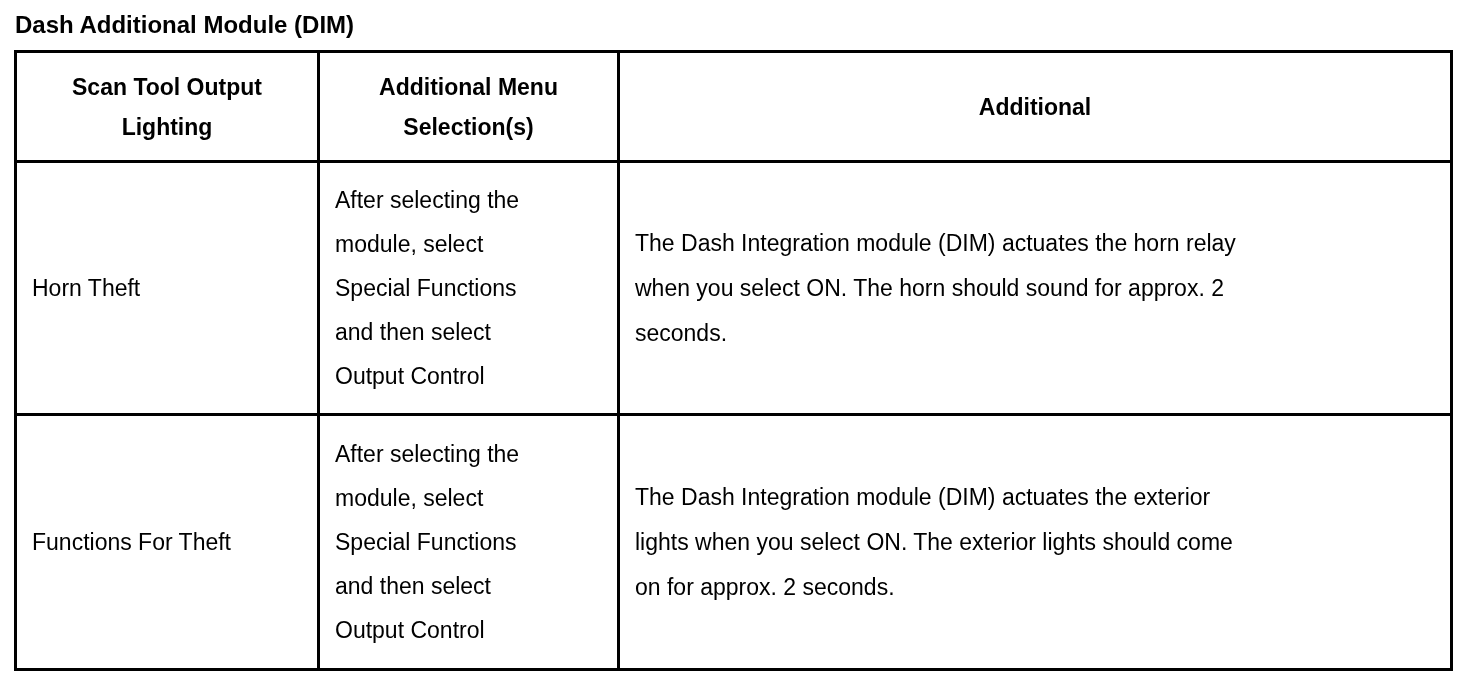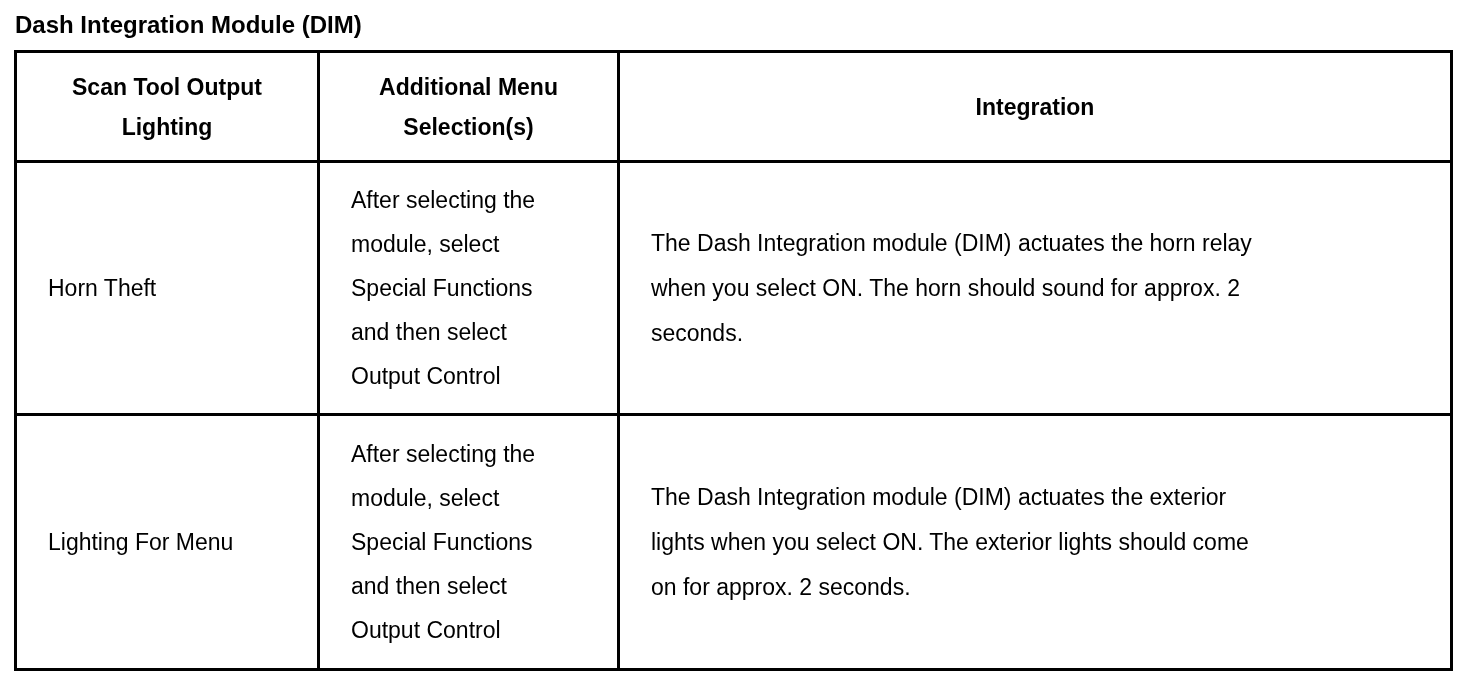--- a/index.html
+++ b/index.html
@@ -56,54 +56,53 @@
     line-height: 40px;
     white-space: pre-line;
   }
   td .cell-text {
     display: block;
     text-align: left;
     line-height: 45px;
     white-space: pre-line;
     padding-left: 15px;
     padding-right: 10px;
-    margin-left: 16px;
   }
   td .menu-text {
     line-height: 44px;
   }
   td .desc-text {
     max-width: 720px;
   }
 </style>
 </head>
 <body>
 
 <div class="page">
 
-  <h1 class="doc-title">Dash Integration Module (DIM)</h1>
+  <h1 class="doc-title">Dash Additional Module (DIM)</h1>
 
   <table class="dim-table">
     <colgroup>
       <col class="c1">
       <col class="c2">
       <col class="c3">
     </colgroup>
     <thead>
       <tr class="header-row">
         <th>
           <span class="hdr-text">Scan Tool Output
 Lighting</span>
         </th>
         <th>
           <span class="hdr-text">Additional Menu
 Selection(s)</span>
         </th>
         <th>
-          <span class="hdr-text">Integration</span>
+          <span class="hdr-text">Additional</span>
         </th>
       </tr>
     </thead>
     <tbody>
       <tr class="body-row-1">
         <td>
           <span class="cell-text">Horn Theft</span>
         </td>
         <td>
           <span class="cell-text menu-text">After selecting the
@@ -113,21 +112,21 @@
 Output Control</span>
         </td>
         <td>
           <span class="cell-text desc-text">The Dash Integration module (DIM) actuates the horn relay
 when you select ON. The horn should sound for approx. 2
 seconds.</span>
         </td>
       </tr>
       <tr class="body-row-2">
         <td>
-          <span class="cell-text">Lighting For Menu</span>
+          <span class="cell-text">Functions For Theft</span>
         </td>
         <td>
           <span class="cell-text menu-text">After selecting the
 module, select
 Special Functions
 and then select
 Output Control</span>
         </td>
         <td>
           <span class="cell-text desc-text">The Dash Integration module (DIM) actuates the exterior

